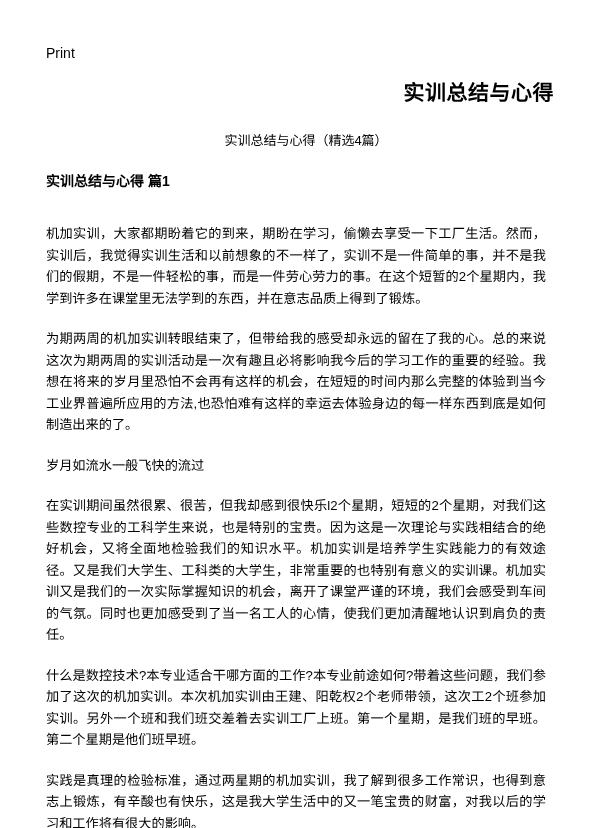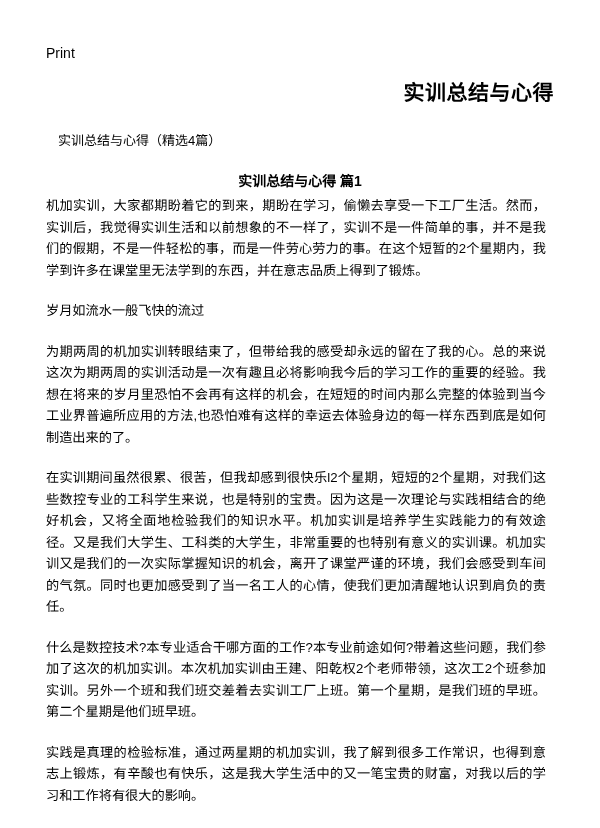--- a/index.html
+++ b/index.html
@@ -39,27 +39,27 @@
     line-height: 28px;
     text-align: right;
     margin: 0 0 24px 0;
     letter-spacing: 0.5px;
   }
   .subtitle {
     font-size: 13px;
     line-height: 20px;
     margin: 0 0 20px 12px;
     font-weight: normal;
+    text-align: center;
   }
   .section-heading {
     font-size: 14px;
     font-weight: bold;
     line-height: 20px;
-    margin: 0 0 4px 0;
-    text-align: center;
+    margin: 0 0 32px 0;
   }
   .para {
     font-size: 13.2px;
     line-height: 21.5px;
     margin: 0 8px 19px 0;
     text-align: justify;
     text-justify: inter-ideograph;
     word-break: break-all;
   }
   .para:last-child {
@@ -74,21 +74,21 @@
   <a class="print-link" href="#">Print</a>
 
   <h1 class="doc-title">实训总结与心得</h1>
 
   <p class="subtitle">实训总结与心得（精选4篇）</p>
 
   <h2 class="section-heading">实训总结与心得 篇1</h2>
 
   <div>
     <p class="para">机加实训，大家都期盼着它的到来，期盼在学习，偷懒去享受一下工厂生活。然而，实训后，我觉得实训生活和以前想象的不一样了，实训不是一件简单的事，并不是我们的假期，不是一件轻松的事，而是一件劳心劳力的事。在这个短暂的2个星期内，我学到许多在课堂里无法学到的东西，并在意志品质上得到了锻炼。</p>
+    <p class="para">为期两周的机加实训转眼结束了，但带给我的感受却永远的留在了我的心。总的来说这次为期两周的实训活动是一次有趣且必将影响我今后的学习工作的重要的经验。我想在将来的岁月里恐怕不会再有这样的机会，在短短的时间内那么完整的体验到当今工业界普遍所应用的方法,也恐怕难有这样的幸运去体验身边的每一样东西到底是如何制造出来的了。</p>
     <p class="para">岁月如流水一般飞快的流过</p>
-    <p class="para">为期两周的机加实训转眼结束了，但带给我的感受却永远的留在了我的心。总的来说这次为期两周的实训活动是一次有趣且必将影响我今后的学习工作的重要的经验。我想在将来的岁月里恐怕不会再有这样的机会，在短短的时间内那么完整的体验到当今工业界普遍所应用的方法,也恐怕难有这样的幸运去体验身边的每一样东西到底是如何制造出来的了。</p>
     <p class="para">在实训期间虽然很累、很苦，但我却感到很快乐l2个星期，短短的2个星期，对我们这些数控专业的工科学生来说，也是特别的宝贵。因为这是一次理论与实践相结合的绝好机会，又将全面地检验我们的知识水平。机加实训是培养学生实践能力的有效途径。又是我们大学生、工科类的大学生，非常重要的也特别有意义的实训课。机加实训又是我们的一次实际掌握知识的机会，离开了课堂严谨的环境，我们会感受到车间的气氛。同时也更加感受到了当一名工人的心情，使我们更加清醒地认识到肩负的责任。</p>
     <p class="para">什么是数控技术?本专业适合干哪方面的工作?本专业前途如何?带着这些问题，我们参加了这次的机加实训。本次机加实训由王建、阳乾权2个老师带领，这次工2个班参加实训。另外一个班和我们班交差着去实训工厂上班。第一个星期，是我们班的早班。第二个星期是他们班早班。</p>
     <p class="para">实践是真理的检验标准，通过两星期的机加实训，我了解到很多工作常识，也得到意志上锻炼，有辛酸也有快乐，这是我大学生活中的又一笔宝贵的财富，对我以后的学习和工作将有很大的影响。</p>
     <p class="para">很快一两年后的我们就要步入社会，面临就业了，就业单位不会像老师那样点点滴滴细致入微地把要做的工作告诉我们，更多的是需要我们自己去观察、学习。不具备这项能力就难以胜任未来的挑战。随着科学的迅猛发展，新技术的广泛应用，会有很多领域是我们未曾接触过的，只有敢于去尝试才能有所突破，有所创新。就像我们接触到的车工，虽然它的危险性很大，但是要求每个同学都要去操作而且要作</p>
   </div>
 
 </div>
 
 </body></html>

